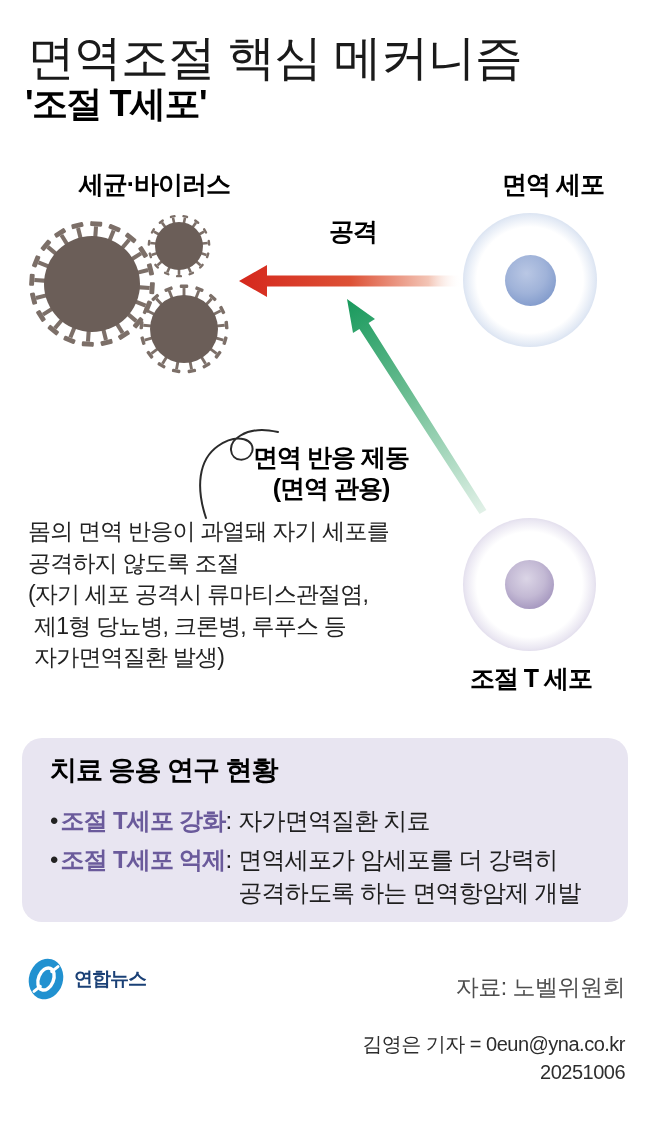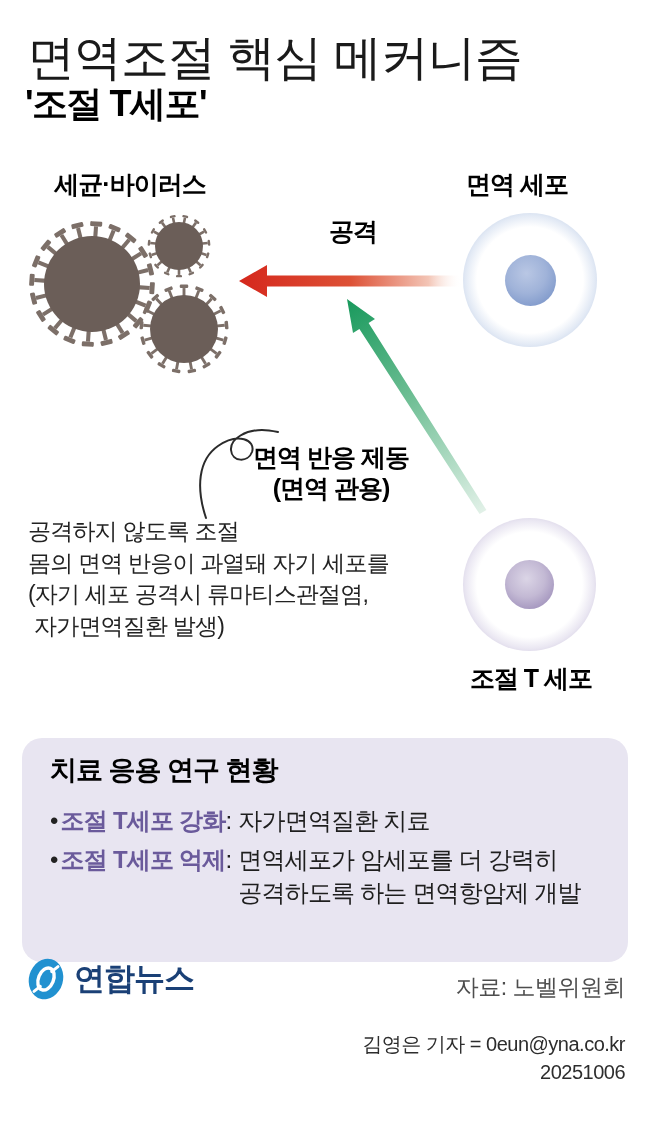--- a/index.html
+++ b/index.html
@@ -6,50 +6,50 @@
   .canvas{
     position:relative;width:650px;height:1140px;background:#ffffff;overflow:hidden;
     font-family:"Liberation Sans","DejaVu Sans",sans-serif;color:#1a1a1a;
   }
   .abs{position:absolute;}
   
   .title-line1{left:27px;top:26px;font-size:48px;font-weight:300;letter-spacing:-1px;color:#1a1a1a;white-space:nowrap;}
   .title-line2{left:25px;top:80px;font-size:36px;font-weight:800;letter-spacing:-1.5px;color:#000;white-space:nowrap;}
   
   .dlabel{font-size:25px;font-weight:800;letter-spacing:-1px;color:#000;text-align:center;white-space:nowrap;}
-  .virus-label{left:30px;top:168px;width:200px;}
-  .immune-label{left:442px;top:168px;width:150px;}
+  .virus-label{left:30px;top:168px;width:200px;text-align:right;}
+  .immune-label{left:478px;top:168px;width:150px;}
   .attack-label{left:318px;top:215px;width:70px;}
   .brake-label{left:221px;top:411px;width:220px;line-height:31px;}
   .treg-label{left:451px;top:662px;width:160px;}
   
   .cell{position:absolute;border-radius:50%;}
   .immune-cell{left:463px;top:213px;width:134px;height:134px;
     background:radial-gradient(circle,#ffffff 0%,#ffffff 56%,#e3eaf5 68%,#a4b8da 90%,#8ba5d3 96%,#dfe6f2 100%);}
   .immune-nucleus{left:505px;top:255px;width:51px;height:51px;
     background:radial-gradient(circle at 42% 36%,#b9c7e4 0%,#a0b3d9 45%,#6e8bc3 100%);}
   .treg-cell{left:463px;top:518px;width:133px;height:133px;
     background:radial-gradient(circle,#ffffff 0%,#ffffff 56%,#eae7f2 68%,#b4a8cc 90%,#a294c1 96%,#efecf4 100%);}
   .treg-nucleus{left:505px;top:560px;width:49px;height:49px;
     background:radial-gradient(circle at 44% 38%,#dbd5e6 0%,#c3b9d4 45%,#907fb0 100%);}
   
   .desc{left:28px;top:516px;font-size:23px;letter-spacing:-0.8px;line-height:31.5px;color:#222;}
   .desc span{display:block;white-space:nowrap;}
   .desc span:nth-child(n+4){padding-left:6px;}
   
-  .tbox{left:22px;top:738px;width:606px;height:224px;border-radius:20px;background:var(--box-bg,#e8e5f1);box-sizing:border-box;padding:14px 26px 0 28px;}
+  .tbox{left:22px;top:738px;width:606px;height:184px;border-radius:20px;background:var(--box-bg,#e8e5f1);box-sizing:border-box;padding:14px 26px 0 28px;}
   .tbox-title{font-size:27px;font-weight:800;letter-spacing:-1px;color:#000;margin:0 0 16px 0;}
   .bullet{display:flex;align-items:flex-start;font-size:24px;letter-spacing:-0.8px;line-height:33px;color:#1e1e1e;margin-bottom:6px;}
   .bullet .dot{margin-right:3px;color:#222;}
   .bullet .term{font-weight:800;color:var(--purple,#6a5a9b);white-space:nowrap;}
   .bullet .colon{margin-right:7px;color:#1e1e1e;}
   .bullet .lines span{display:block;white-space:nowrap;}
   
   .logo{left:24px;top:956px;display:flex;align-items:center;}
-  .logo-text{font-size:31px;font-weight:800;letter-spacing:-1px;color:var(--navy,#1a4076);margin-left:6px;}
+  .logo-text{font-size:19px;font-weight:800;letter-spacing:-1px;color:var(--navy,#1a4076);margin-left:6px;}
   .source{right:25px;top:972px;font-size:23px;letter-spacing:-0.5px;color:#4d4d4d;text-align:center;}
   .credit{right:25px;top:1030px;font-size:20px;letter-spacing:-0.5px;color:#2d2d2d;text-align:right;line-height:28px;}
   .credit span{display:block;}
   svg.overlay{position:absolute;left:0;top:0;pointer-events:none;}
 </style>
 </head>
 <body>
 
 <div class="canvas">
 
@@ -306,23 +306,24 @@
   <div class="abs dlabel virus-label">세균·바이러스</div>
   <div class="abs dlabel immune-label">면역 세포</div>
   <div class="abs dlabel attack-label">공격</div>
   <div class="abs dlabel brake-label">
     <span style="display:block;margin-top:31px;">면역 반응 제동</span>
     <span style="display:block;">(면역 관용)</span>
   </div>
   <div class="abs dlabel treg-label">조절 T 세포</div>
 
   <div class="abs desc">
+    <span>몸의 면역 반응이 과열돼 자기 세포를</span>
     <span>공격하지 않도록 조절</span>
-    <span>몸의 면역 반응이 과열돼 자기 세포를</span>
     <span>(자기 세포 공격시 류마티스관절염,</span>
+    <span>제1형 당뇨병, 크론병, 루푸스 등</span>
     <span>자가면역질환 발생)</span>
   </div>
 
   <div class="abs tbox">
     <div class="tbox-title">치료 응용 연구 현황</div>
 
     <div class="bullet">
       <span class="dot">•</span>
       <span class="term">조절 T세포 강화</span>
       <span class="colon">:</span>

